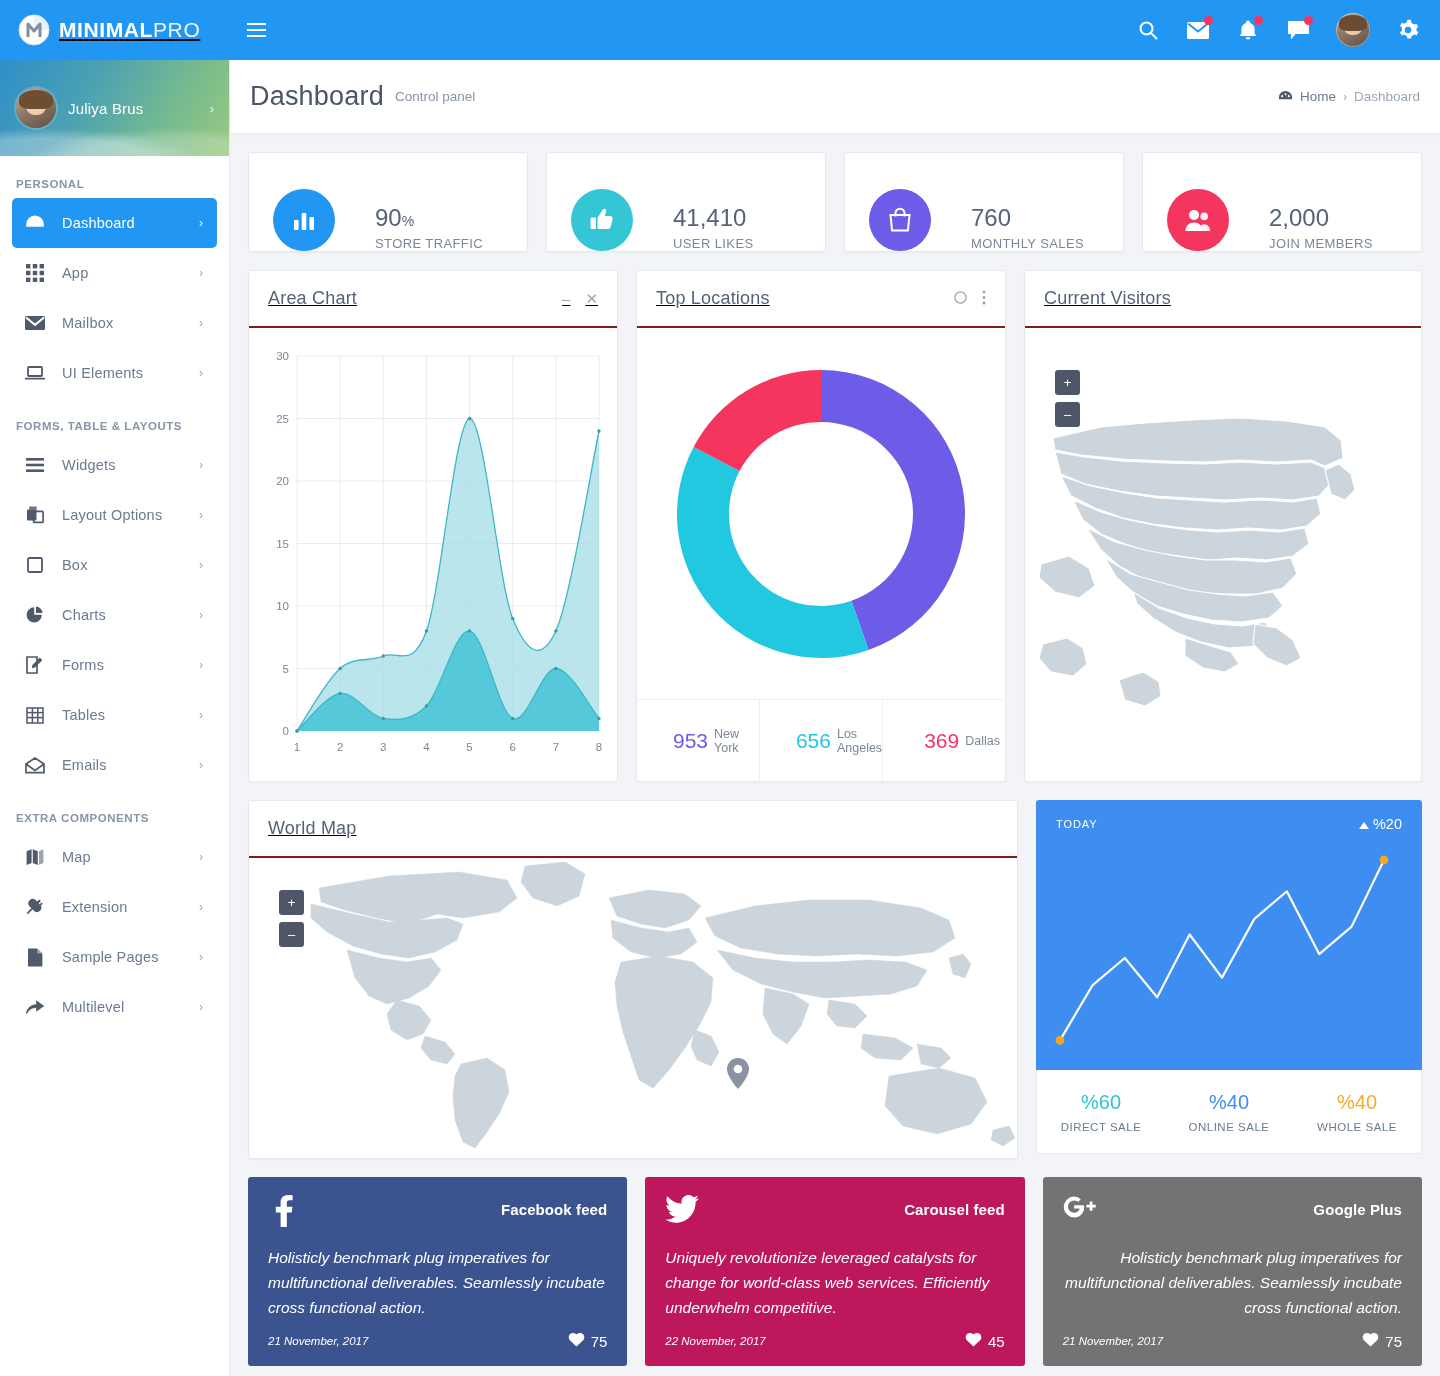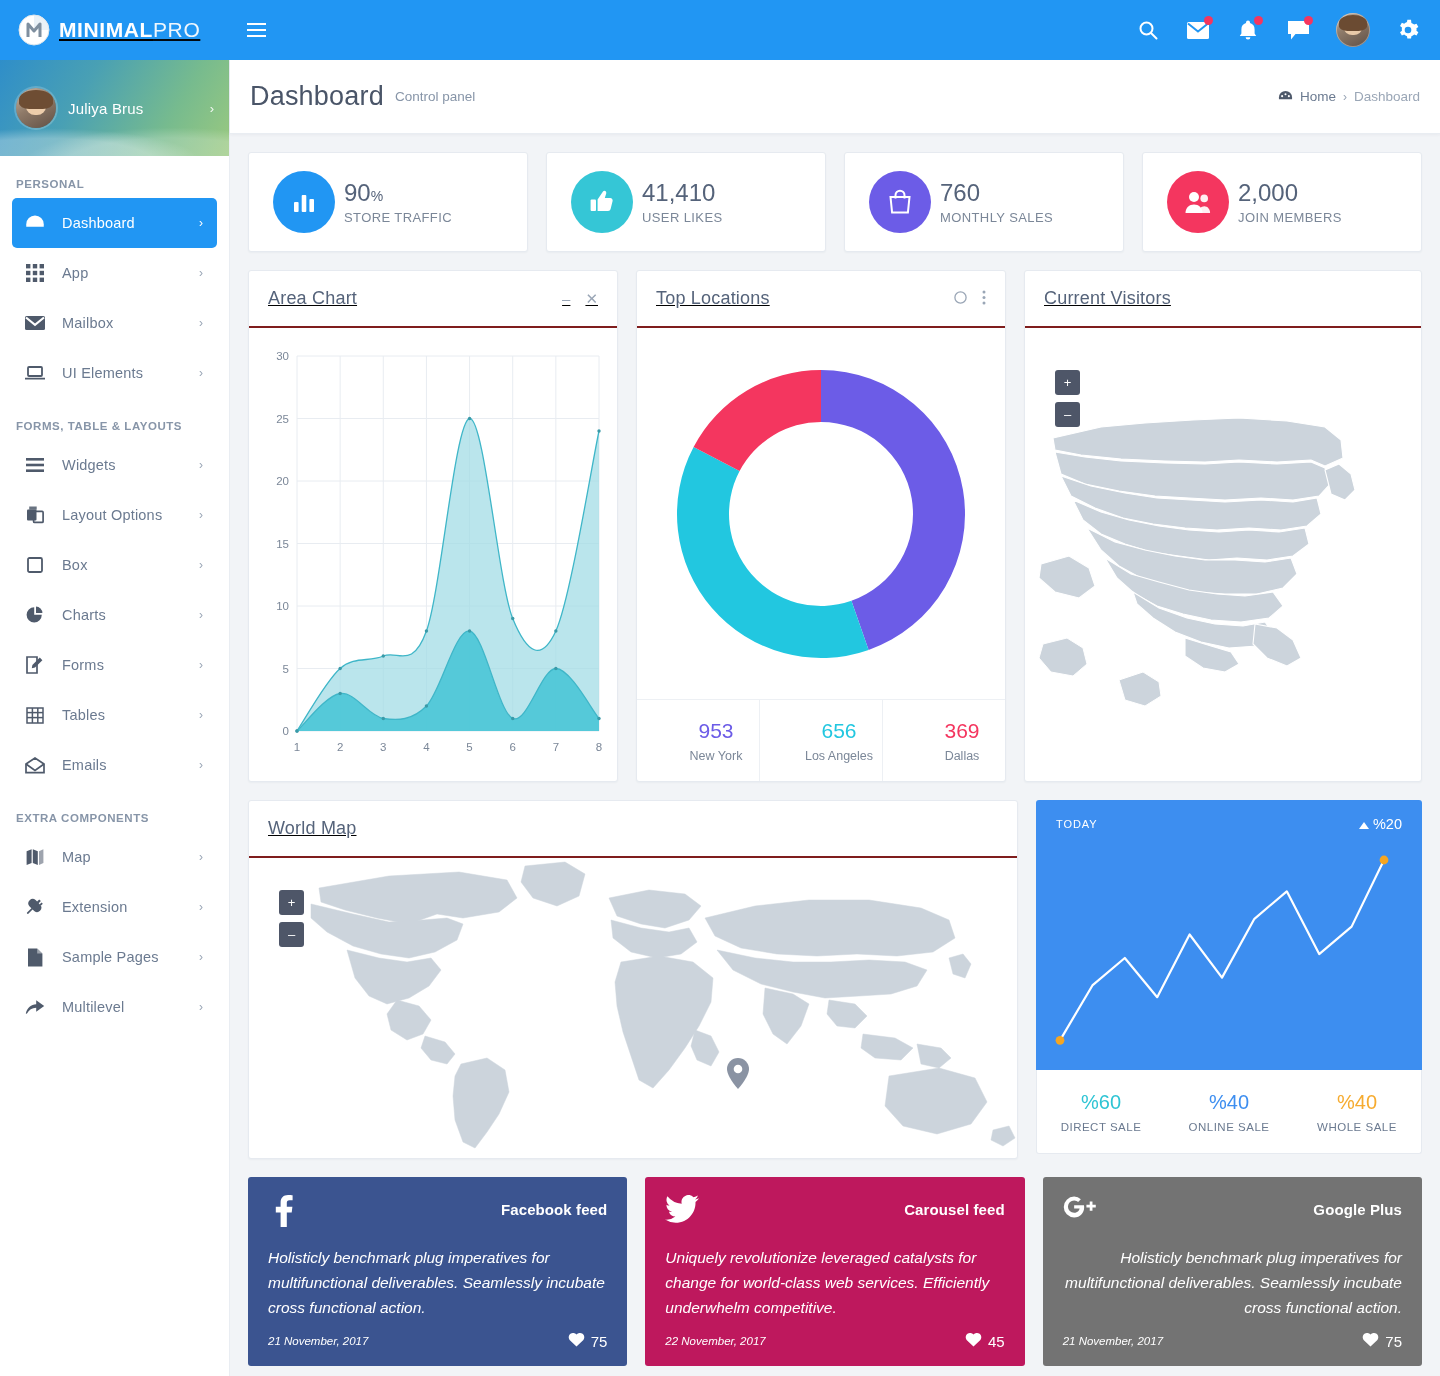--- a/index.html
+++ b/index.html
@@ -106,37 +106,37 @@
   .breadcrumb .crumb-sep { color: #9aa6b6; font-size: 12px; }
   .breadcrumb .crumb-cur { color: #9aa6b6; }
   .breadcrumb .crumb-ico { color: #4f5a6b; display: flex; }
 
   .content { padding: 18px; }
   .row { display: flex; gap: 18px; }
 
   .card { background: #fff; border: 1px solid #e6eaf0; border-radius: 3px; box-shadow: 0 1px 2px rgba(30,45,70,.04); }
 
   
-  .stat { flex: 1 1 0; height: 100px; display: flex; align-items: center; padding: 0 24px; gap: 9px; }
+  .stat { flex: 1 1 0; height: 100px; display: flex; align-items: flex-end; padding: 0 24px; gap: 40px; }
   .stat-ico { width: 62px; height: 62px; border-radius: 50%; flex: 0 0 62px; display: flex; align-items: center; justify-content: center; color:#fff;}
   .stat-val { font-size: 24px; color: #55637a; font-weight: 400; line-height: 1.15; }
   .stat-val .pct { font-size: 14px; }
   .stat-lab { font-size: 13px; color: #7b8798; letter-spacing: .4px; margin-top: 4px; }
 
   
   .panel-head { height: 57px; display: flex; align-items: center; padding: 0 19px; border-bottom: 2px solid #7f1d1d; text-decoration: underline; }
   .panel-title { font-size: 18px; color: #55637a; font-weight: 400; letter-spacing: .2px; }
   .panel-tools { margin-left: auto; display: flex; align-items: center; gap: 15px; color: #9aa6b6; }
   .panel-tools span { cursor: pointer; font-size: 15px; }
 
   .axis-lab { font-size: 11.5px; fill: #7b8798; font-family: "Liberation Sans", sans-serif; }
 
   
   .donut-legend { display: flex; border-top: 1px solid #edf0f4; height: 82px; }
-  .dl-item { flex: 1 1 0; display: flex; flex-direction: column; align-items: center; justify-content: center; gap: 6px; padding-left: 36px; }
+  .dl-item { flex: 1 1 0; display: flex; flex-direction: row; align-items: center; justify-content: center; gap: 6px; padding-left: 36px; }
   .dl-item + .dl-item { border-left: 1px solid #edf0f4; }
   .dl-val { font-size: 21px; font-weight: 400; }
   .dl-lab { font-size: 12.5px; color: #7b8798; }
 
   .map-zoom { position: absolute; display: flex; flex-direction: column; gap: 7px; z-index: 3; }
   .zoom-btn {
     width: 25px; height: 25px; border-radius: 3px; background: #4e5668; color: #fff;
     display: flex; align-items: center; justify-content: center; font-size: 13px; cursor: pointer; line-height: 1;
   }
 

